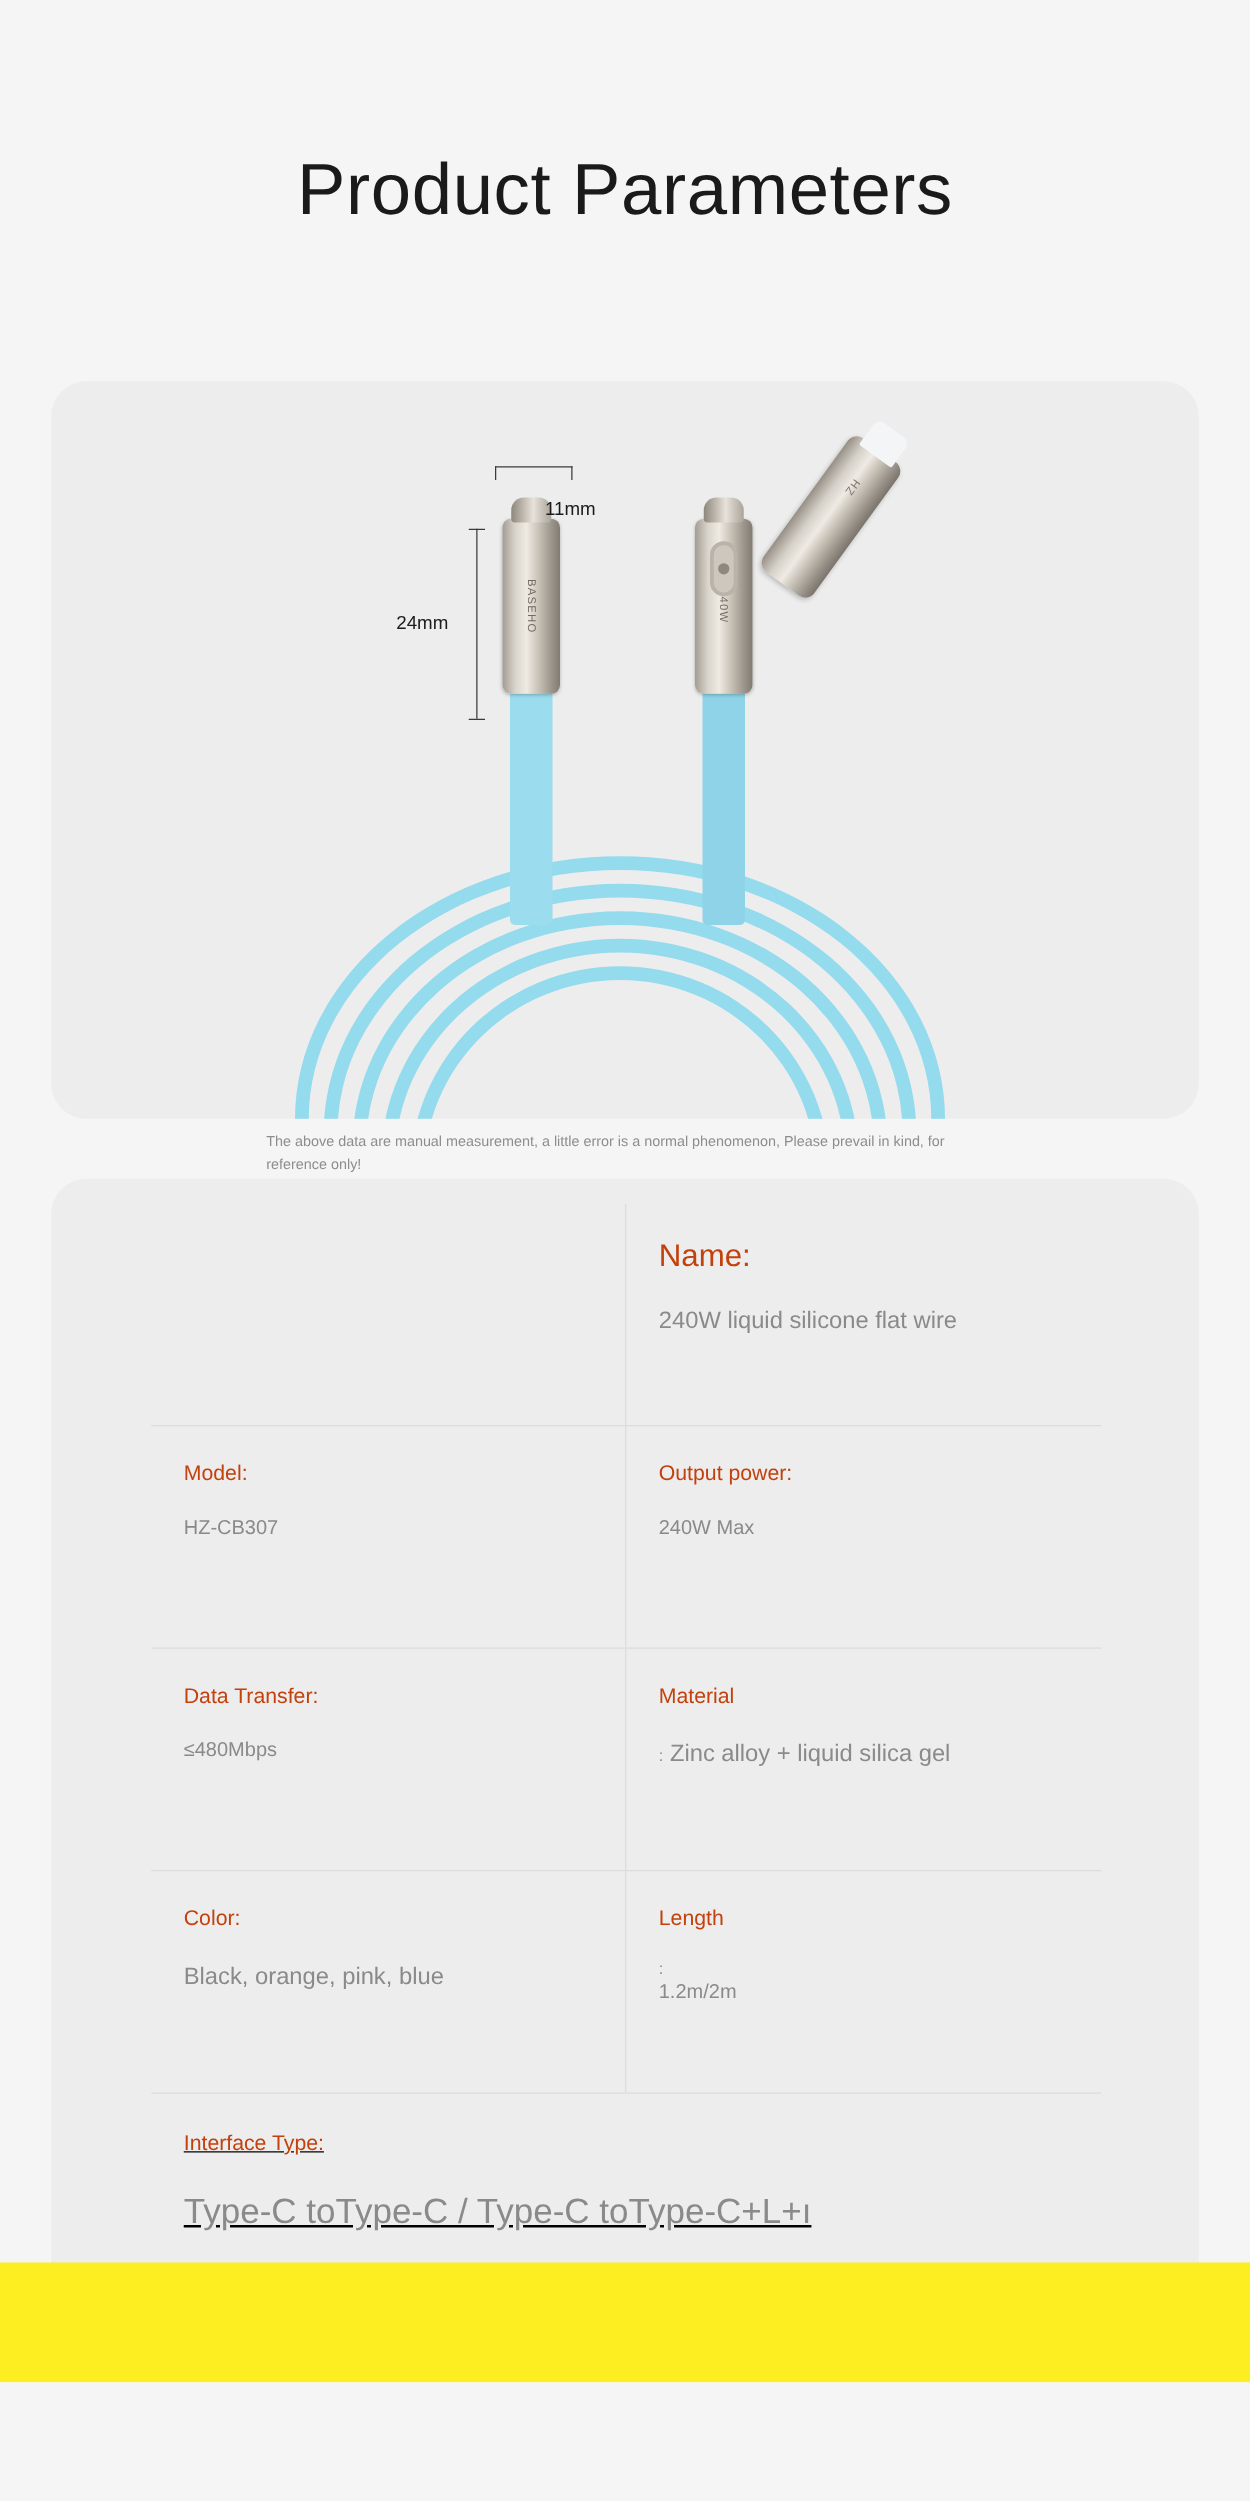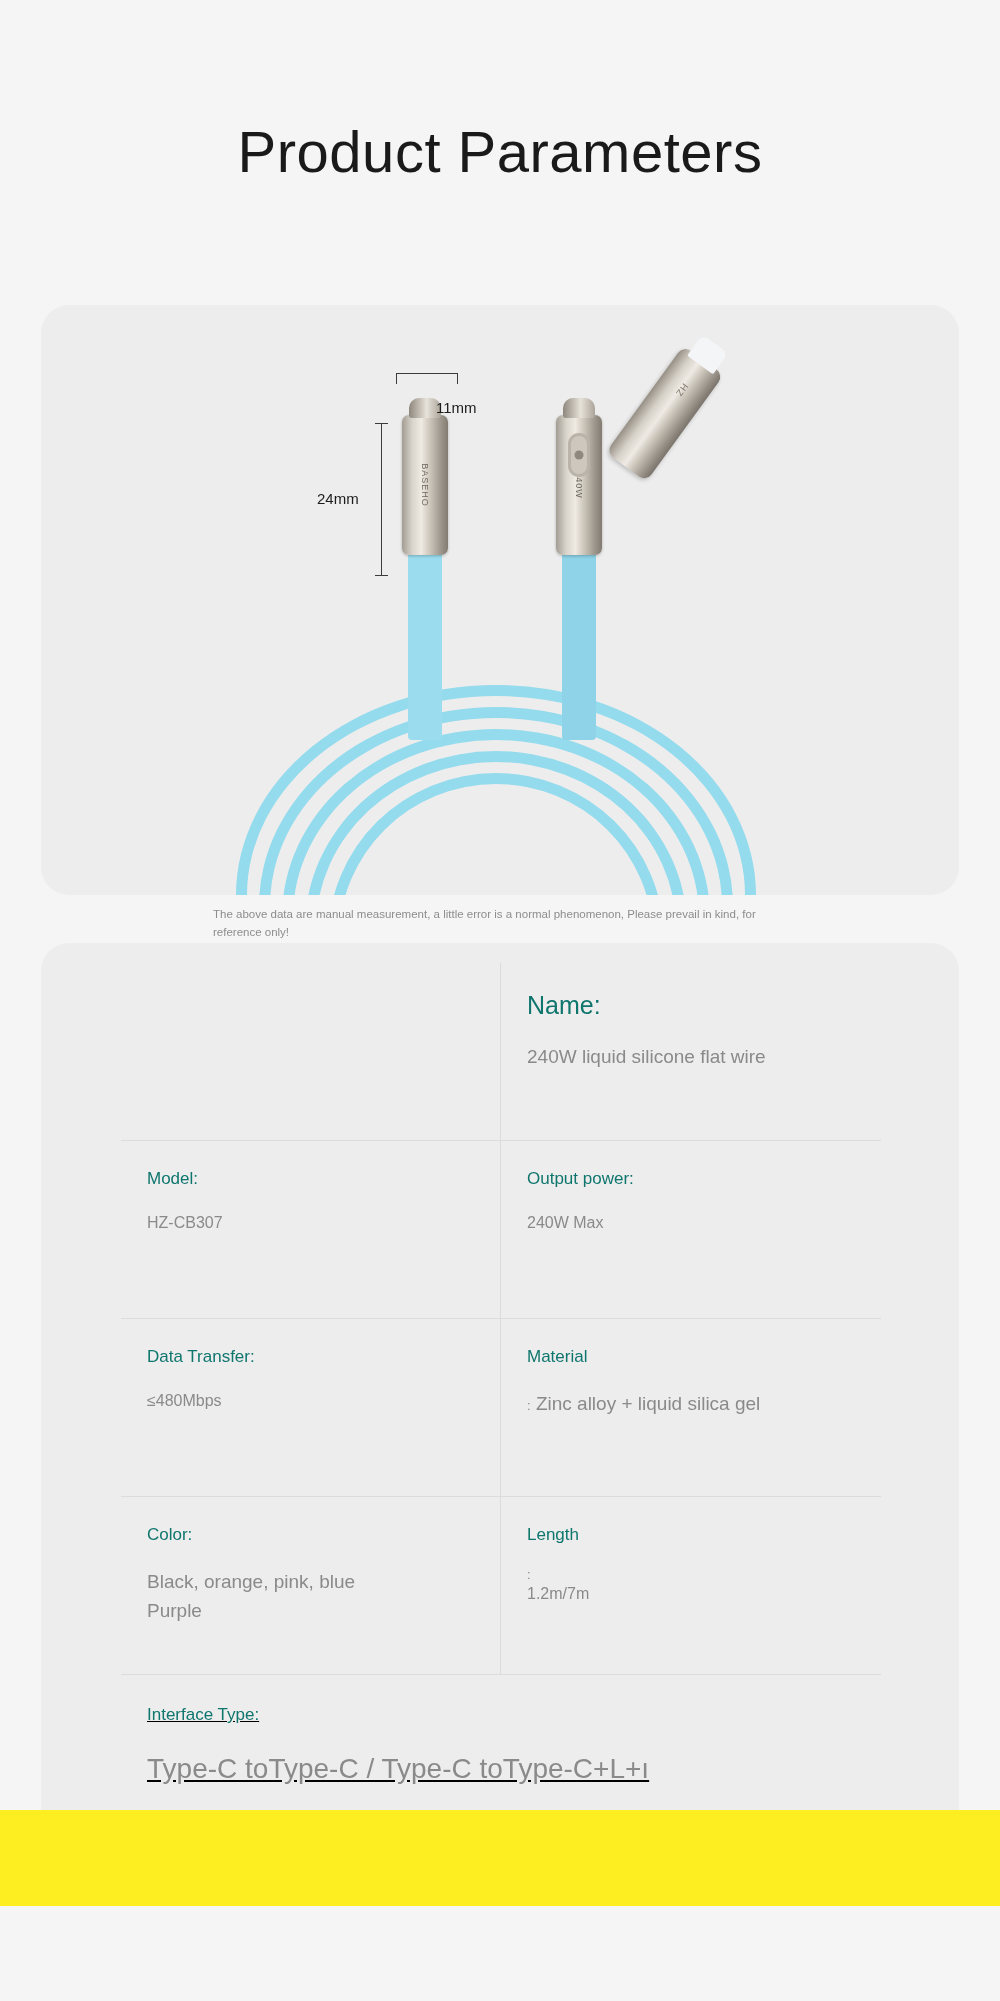--- a/index.html
+++ b/index.html
@@ -202,21 +202,21 @@
   .scell {
     width: 50%;
     padding: 28px 10px 10px 26px;
     position: relative;
   }
   .scell.left { border-right: 1px solid #dcdcdc; }
   .scell.noborder { border-right: none; }
   .scell.full { width: 100%; border-right: none; padding-top: 30px; }
   .slabel {
     font-size: 17px;
-    color: #0f766e;
+    color: #c2410c;
     margin-bottom: 22px;
   }
   .slabel.big { font-size: 25px; }
   .svalue {
     font-size: 19px;
     color: #8a8a8a;
     line-height: 1.55;
   }
   .svalue.big { font-size: 16px; }
   .svalue.xl { font-size: 28px; }
@@ -318,26 +318,25 @@
             <span class="colon">:</span>
             <span>Zinc alloy + liquid silica gel</span>
           </div>
         </div>
       </div>
 
       <div class="srow">
         <div class="scell left">
           <div class="slabel">Color:</div>
           <div class="svalue">Black, orange, pink, blue</div>
-          <div class="svalue">Purple</div>
         </div>
         <div class="scell noborder">
           <div class="slabel">Length</div>
           <div class="colon">:</div>
-          <div class="svalue big">1.2m/7m</div>
+          <div class="svalue big">1.2m/2m</div>
         </div>
       </div>
 
       <div class="srow" style="min-height:150px;">
         <div class="scell full">
           <div class="slabel">Interface Type:</div>
           <div class="svalue xl">Type-C toType-C / Type-C toType-C+L+ı</div>
         </div>
       </div>
 

